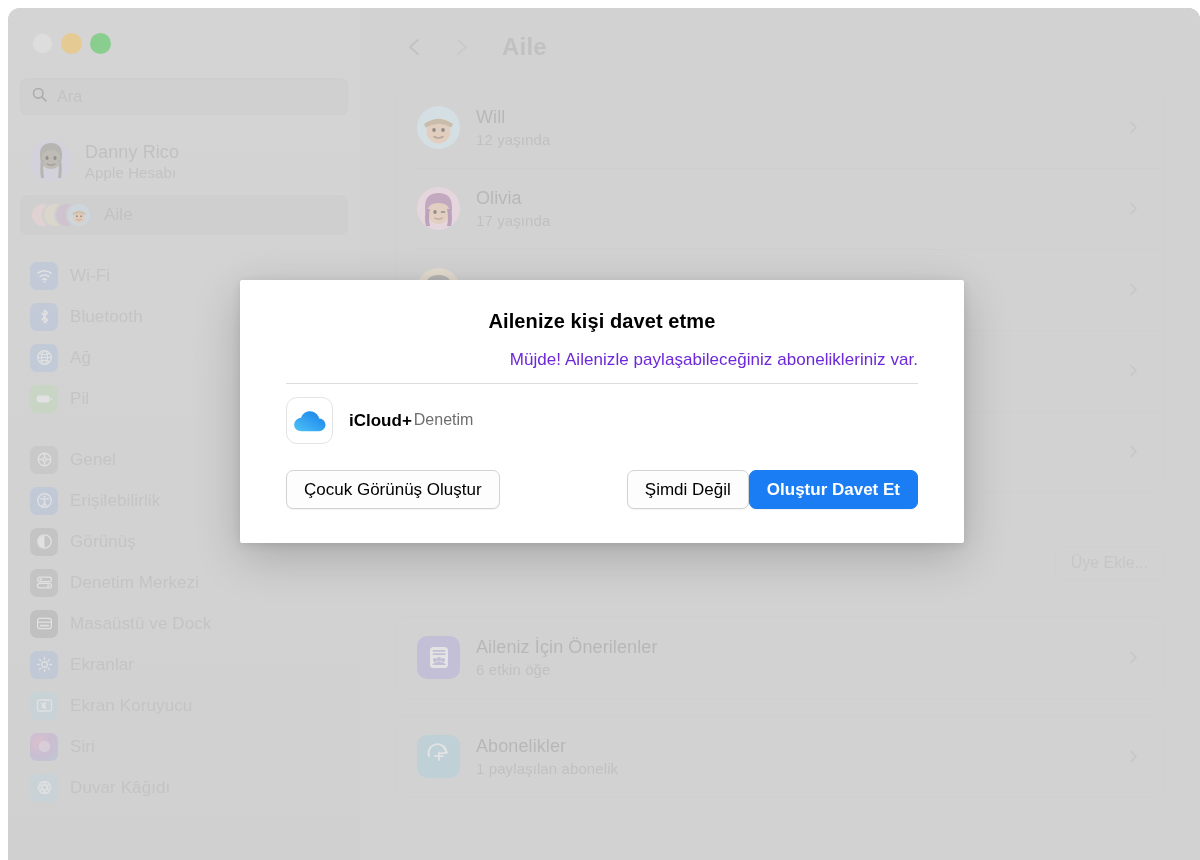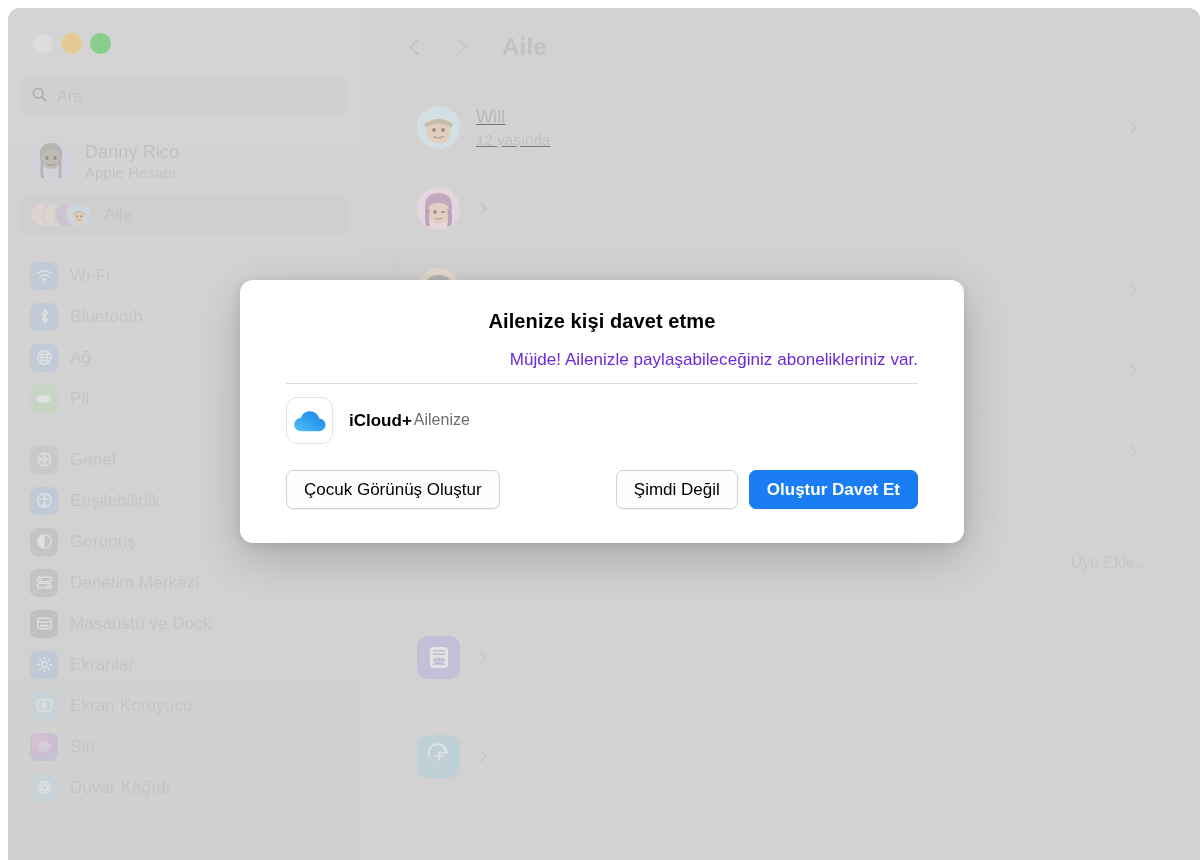--- a/index.html
+++ b/index.html
@@ -203,21 +203,21 @@
     overflow: hidden;
   }
   .row-appicon {
     width: 43px; height: 43px;
     border-radius: 10px;
     flex: none;
     display: flex; align-items: center; justify-content: center;
     opacity: .7;
   }
   .row-appicon svg { width: 28px; height: 28px; }
-  .row-text { display: flex; flex-direction: column; gap: 3px; flex: 1; min-width: 0; text-decoration: underline; }
+  .row-text { display: flex; flex-direction: column; gap: 3px; flex: 1; min-width: 0; }
   .row-title { font-size: 18px; color: #8f8f8f; letter-spacing: .1px; }
   .row-sub   { font-size: 15px; color: #a3a3a3; letter-spacing: .1px; }
   .chevron { flex: none; }
   .chevron svg { width: 15px; height: 15px; display: block; }
 
   .note-text {
     font-size: 15px;
     color: #a5a5a5;
     padding: 0 36px;
     line-height: 1.5;
@@ -237,21 +237,21 @@
     padding: 7px 15px;
   }
 
   
   #sheet {
     position: absolute;
     left: 232px;
     top: 272px;
     width: 724px;
     background: #ffffff;
-    border-radius: 13px;
+    border-radius: 2px;
     box-shadow: 0 14px 48px rgba(0,0,0,0.20), 0 2px 10px rgba(0,0,0,0.10);
     z-index: 100;
     padding: 30px 46px 34px 46px;
   }
   #sheet-title {
     font-size: 20px;
     font-weight: bold;
     color: #000;
     text-align: center;
     letter-spacing: .1px;
@@ -314,21 +314,21 @@
     box-shadow: 0 1px 1px rgba(0,0,0,0.05);
   }
   .btn-primary {
     background: #1a7df4;
     border: 1px solid #1a7df4;
     color: #fff;
     font-weight: bold;
     box-shadow: 0 1px 1px rgba(0,0,0,0.06);
   }
   #btn-spacer { flex: 1; }
-  #btn-not-now { margin-right: 11px; }
+  #btn-not-now { }
 </style>
 </head>
 <body>
 
 <div id="app-window">
 
   <div id="sidebar">
 
     <div id="traffic-lights">
       <div class="tl tl-close"></div>
@@ -587,20 +587,24 @@
           <svg viewBox="0 0 43 43" style="width:100%;height:100%">
             <ellipse cx="21.5" cy="25" rx="11" ry="12" fill="#efc3a5"></ellipse>
             <path d="M8 20q0-14 13.5-14T35 20q0 6-2 9 1-13-11.5-13T10 29q-2-3-2-9z" fill="#a86fa0"></path>
             <path d="M9 22q-2 9 0 17h4q-2-9 0-17z" fill="#9a5f96"></path>
             <path d="M34 22q2 9 0 17h-4q2-9 0-17z" fill="#9a5f96"></path>
             <ellipse cx="18" cy="25" rx="1.7" ry="2" fill="#39302a"></ellipse>
             <path d="M24.5 25h3" stroke="#39302a" stroke-width="1.5" stroke-linecap="round"></path>
             <path d="M18 31q3.5 2.3 7 0" stroke="#9a6b55" stroke-width="1.4" fill="none" stroke-linecap="round"></path>
           </svg>
         </div>
+        <div class="row-text">
+          <span class="row-title">Olivia</span>
+          <span class="row-sub">17 yaşında</span>
+        </div>
         <span class="chevron">
           <svg viewBox="0 0 15 15" fill="none" stroke="#b0b0b0" stroke-width="1.7" stroke-linecap="round" stroke-linejoin="round">
               <polyline points="5,2.5 10,7.5 5,12.5"></polyline>
             </svg>
         </span>
       </div>
 
       <div class="list-row">
         <div class="row-avatar" style="background:#f0dec2">
           <svg viewBox="0 0 43 43" style="width:100%;height:100%">
@@ -654,38 +658,46 @@
           <svg viewBox="0 0 28 28">
             <rect x="5" y="4" width="18" height="21" rx="3.6" fill="#fff"></rect>
             <rect x="7.6" y="7" width="12.8" height="1.8" rx=".9" fill="#9b8fd6"></rect>
             <rect x="7.6" y="10.3" width="12.8" height="1.8" rx=".9" fill="#9b8fd6"></rect>
             <circle cx="10" cy="17" r="2" fill="#9b8fd6"></circle>
               <circle cx="14" cy="16.2" r="2.2" fill="#9b8fd6"></circle>
               <circle cx="18" cy="17" r="2" fill="#9b8fd6"></circle>
             <path d="M7 22q2.5-3.2 7-3.2T21 22z" fill="#9b8fd6"></path>
           </svg>
         </span>
+        <div class="row-text">
+          <span class="row-title">Aileniz İçin Önerilenler</span>
+          <span class="row-sub">6 etkin öğe</span>
+        </div>
         <span class="chevron">
           <svg viewBox="0 0 15 15" fill="none" stroke="#b0b0b0" stroke-width="1.7" stroke-linecap="round" stroke-linejoin="round">
               <polyline points="5,2.5 10,7.5 5,12.5"></polyline>
             </svg>
         </span>
       </div>
     </div>
 
     <div class="card">
       <div class="list-row">
         <span class="row-appicon" style="background:#8fc4db">
           <svg viewBox="0 0 28 28" fill="none" stroke="#fff" stroke-width="1.8" stroke-linecap="round">
             <path d="M21.5 10.5A9 9 0 104 14"></path>
             <polyline points="18.5,4.6 21.8,10.6 15.6,11.4" stroke-linejoin="round"></polyline>
             <line x1="14" y1="10.5" x2="14" y2="18"></line>
               <line x1="10.2" y1="14.2" x2="17.8" y2="14.2"></line>
           </svg>
         </span>
+        <div class="row-text">
+          <span class="row-title">Abonelikler</span>
+          <span class="row-sub">1 paylaşılan abonelik</span>
+        </div>
         <span class="chevron">
           <svg viewBox="0 0 15 15" fill="none" stroke="#b0b0b0" stroke-width="1.7" stroke-linecap="round" stroke-linejoin="round">
               <polyline points="5,2.5 10,7.5 5,12.5"></polyline>
             </svg>
         </span>
       </div>
     </div>
   </div>
 
   <div id="dim-veil"></div>
@@ -703,21 +715,21 @@
               <stop offset="0%" stop-color="#4fc3f7"></stop>
               <stop offset="55%" stop-color="#2e9df0"></stop>
               <stop offset="100%" stop-color="#1b7fe8"></stop>
             </linearGradient>
           </defs>
           <path d="M9.2 23.5h17.3c4 0 7-2.9 7-6.6 0-3.6-2.8-6.4-6.5-6.6C25.7 6 22 3 17.5 3c-4.3 0-7.9 2.7-9.2 6.6C4.3 10 1.2 13.2 1.2 17.1c0 3.6 3.2 6.4 8 6.4z" fill="url(#cloudgrad)"></path>
         </svg>
       </span>
       <div class="sub-text">
         <span id="sub-name">iCloud+</span>
-        <span id="sub-kind">Ailenize</span>
+        <span id="sub-kind">Denetim</span>
       </div>
     </div>
 
     <div id="sheet-buttons">
       <button class="btn btn-secondary">Çocuk Görünüş Oluştur</button>
       <span id="btn-spacer"></span>
       <button id="btn-not-now" class="btn btn-secondary">Şimdi Değil</button>
       <button class="btn btn-primary">Oluştur Davet Et</button>
     </div>
   </div>

